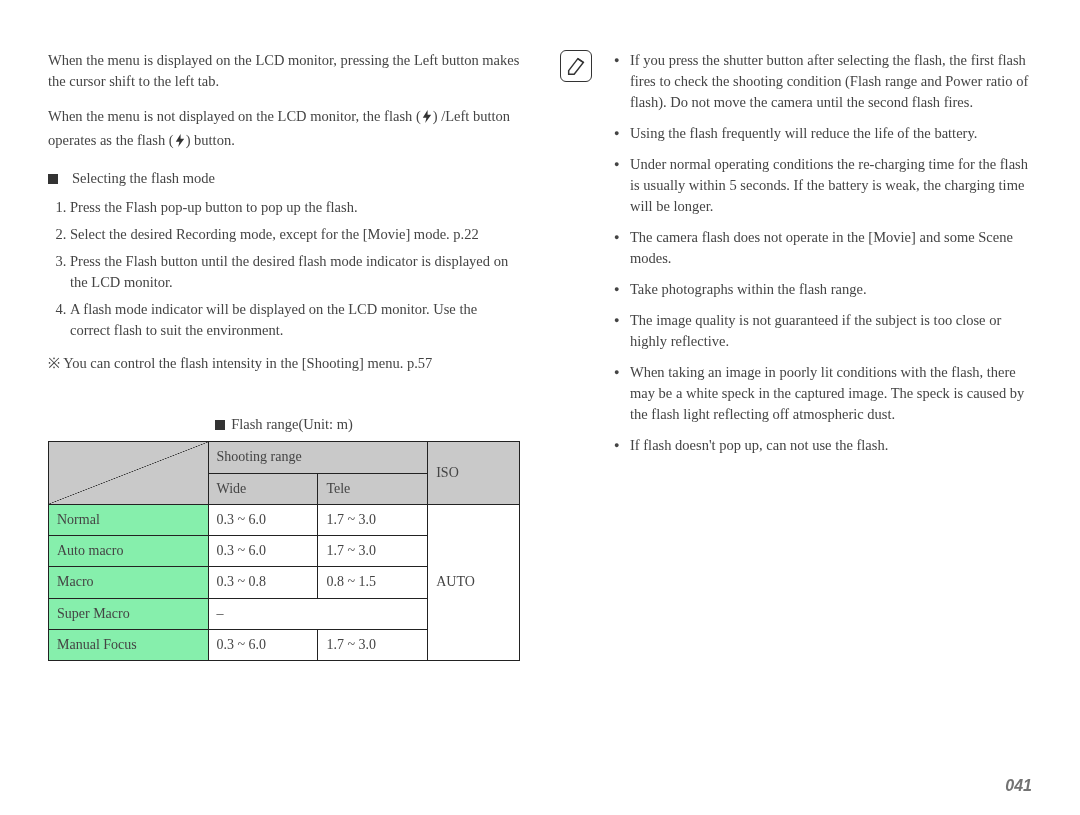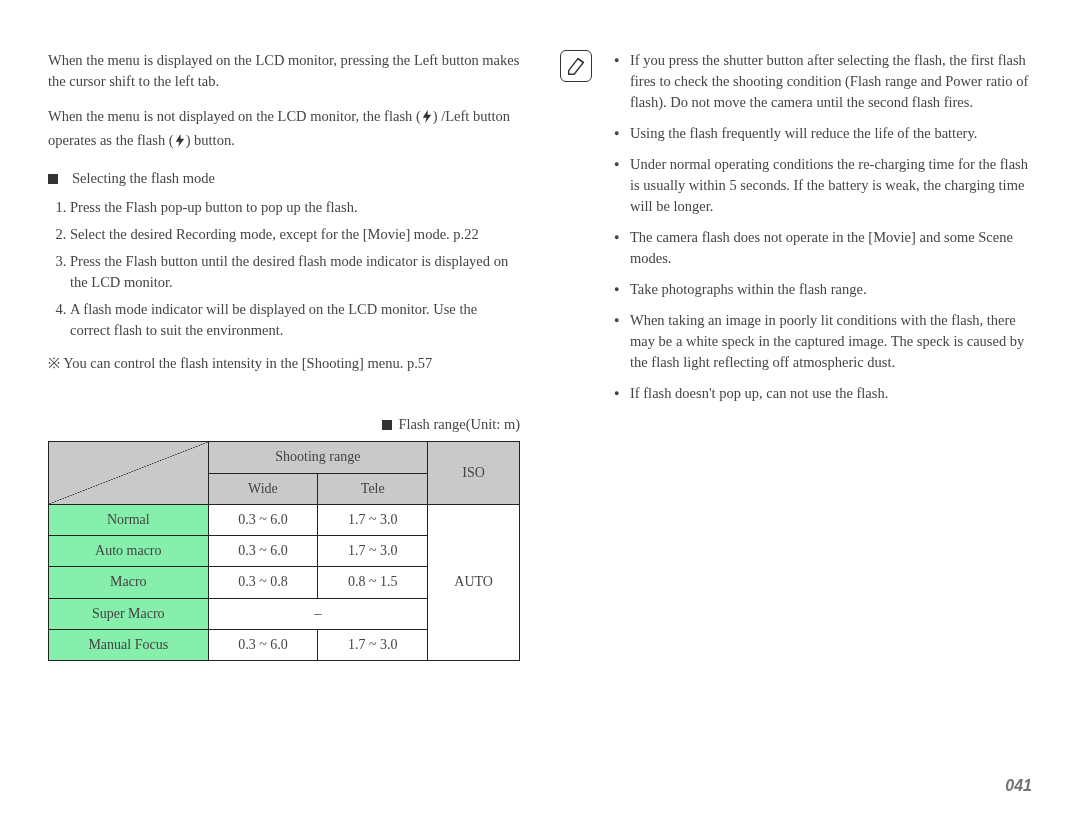--- a/index.html
+++ b/index.html
@@ -66,33 +66,33 @@
     padding-left: 22px;
   }
   ol.steps li {
     margin-bottom: 6px;
   }
   .note {
     margin: 6px 0 20px 0;
   }
   .table-header-row{
     display:flex;
-    justify-content:flex-end;
+    justify-content:center;
     margin-top:40px;
     margin-bottom:6px;
   }
   table.range {
     border-collapse: collapse;
     width: 100%;
     font-size: 14px;
   }
   table.range th, table.range td {
     border: 1px solid #222;
     padding: 5px 8px;
-    text-align: center;
+    text-align: left;
   }
   table.range th {
     background: #c9c9c9;
     font-weight: normal;
   }
   table.range td.hdrcol {
     background: #86efac;
   }
   .diag {
     position:relative;
@@ -231,20 +231,21 @@
             <path d="M4 17 L14 4 L20 8 L10 21 L4 21 Z"></path>
             <path d="M14 4 L20 8"></path>
           </svg>
         </div>
         <ul class="bullets">
           <li>If you press the shutter button after selecting the flash, the first flash fires to check the shooting condition (Flash range and Power ratio of flash). Do not move the camera until the second flash fires.</li>
           <li>Using the flash frequently will reduce the life of the battery.</li>
           <li>Under normal operating conditions the re-charging time for the flash is usually within 5 seconds. If the battery is weak, the charging time will be longer.</li>
           <li>The camera flash does not operate in the [Movie] and some Scene modes.</li>
           <li>Take photographs within the flash range.</li>
+          <li>The image quality is not guaranteed if the subject is too close or highly reflective.</li>
           <li>When taking an image in poorly lit conditions with the flash, there may be a white speck in the captured image. The speck is caused by the flash light reflecting off atmospheric dust.</li>
           <li>If flash doesn't pop up, can not use the flash.</li>
         </ul>
       </div>
     </div>
 
   </div>
 
   <div class="pagenum">041</div>
 </div>

